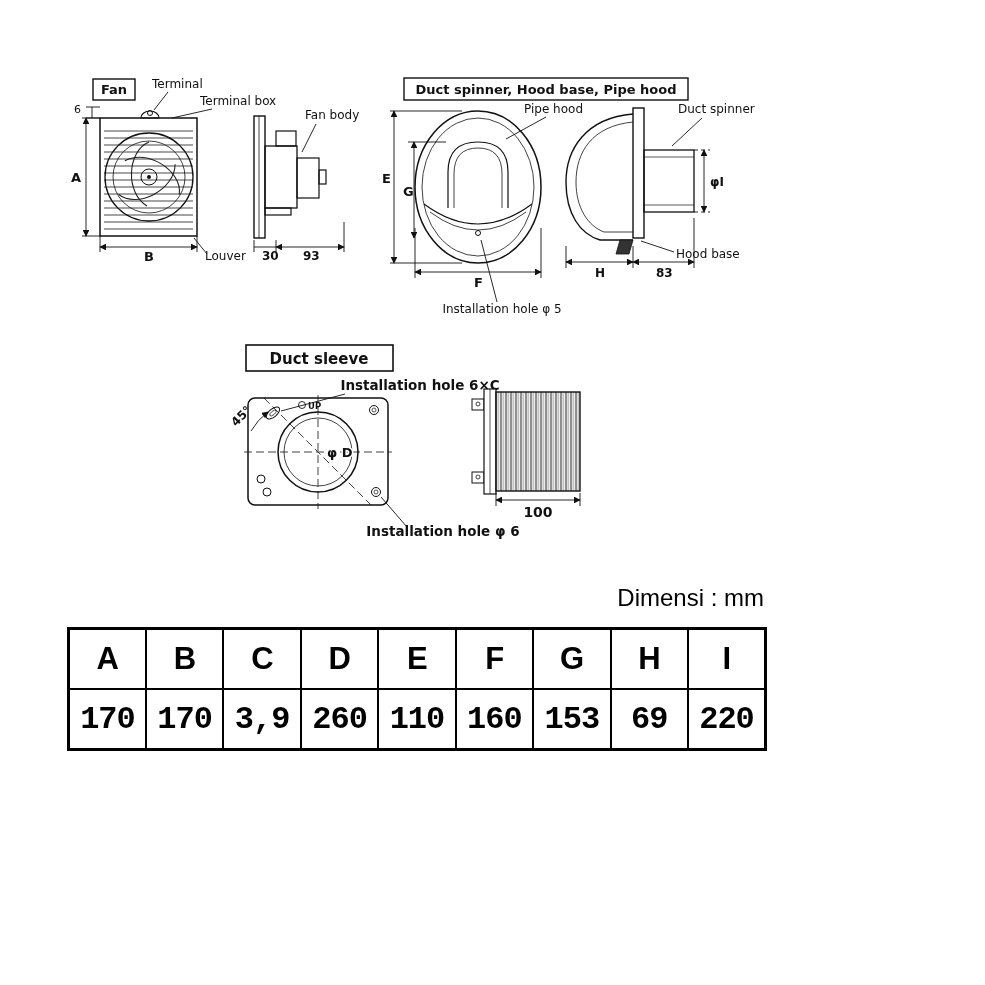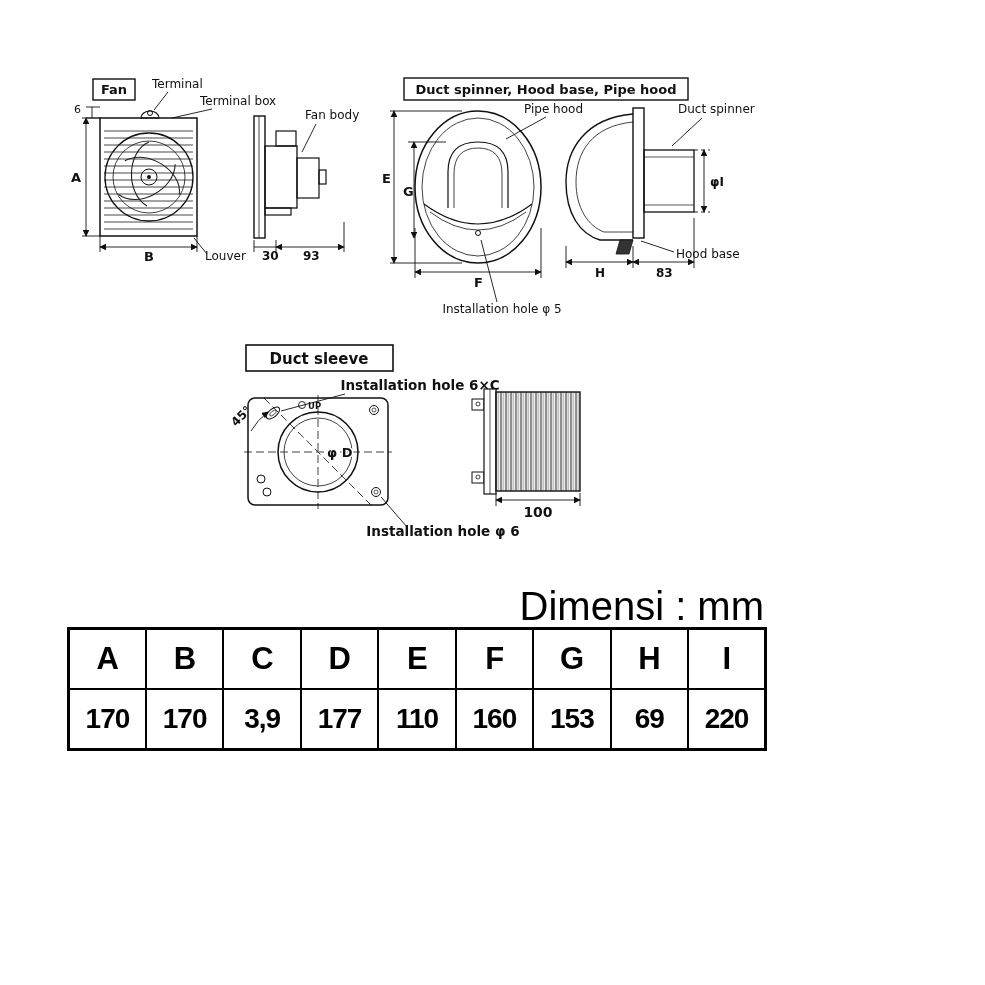--- a/index.html
+++ b/index.html
@@ -2,26 +2,26 @@
 <html><head>
 <meta charset="utf-8">
 <style>
   html,body { margin:0; padding:0; background:#fff; }
   .stage { position:relative; width:883px; height:985px; background:#fff; overflow:hidden;
            font-family:"Liberation Sans",sans-serif; color:#000; }
   svg { position:absolute; left:0; top:0; }
   svg text { font-family:"DejaVu Sans",sans-serif; fill:#111; }
   svg .halo { paint-order:stroke; stroke:#fff; stroke-width:3px; }
   .caption { position:absolute; left:0; top:584px; width:764px; text-align:right;
-             font-size:40px; font-family:"Liberation Sans",sans-serif; }
+             font-size:24px; font-family:"Liberation Sans",sans-serif; }
   .tablebox { position:absolute; left:67px; top:627px; width:700px; }
   table.dim { border-collapse:collapse; width:100%; table-layout:fixed; border:3px solid #000; }
   table.dim th, table.dim td { border:2px solid #000; height:58px; text-align:center; vertical-align:middle; padding:0; }
   table.dim th { font-size:31px; font-weight:700; letter-spacing:-0.5px; }
-  table.dim td { font-size:28px; font-weight:700; letter-spacing:-1px; }
+  table.dim td { font-size:32px; font-weight:700; letter-spacing:-1px;font-family:Liberation Mono, monospace; }
 </style>
 </head>
 <body>
 
 <div class="stage">
 
   <svg width="985" height="580" viewBox="0 0 985 580">
     <defs>
       <marker id="arr" viewBox="0 0 10 10" refX="9" refY="5" markerWidth="7.5" markerHeight="7.5" orient="auto-start-reverse">
         <path d="M0 0 L10 5 L0 10 Z" fill="#111"></path>
@@ -258,21 +258,21 @@
         <th>E</th>
         <th>F</th>
         <th>G</th>
         <th>H</th>
         <th>I</th>
       </tr>
       <tr>
         <td>170</td>
         <td>170</td>
         <td>3,9</td>
-        <td>177</td>
+        <td>260</td>
         <td>110</td>
         <td>160</td>
         <td>153</td>
         <td>69</td>
         <td>220</td>
       </tr>
     </tbody>
       </table>
   </div>
 

